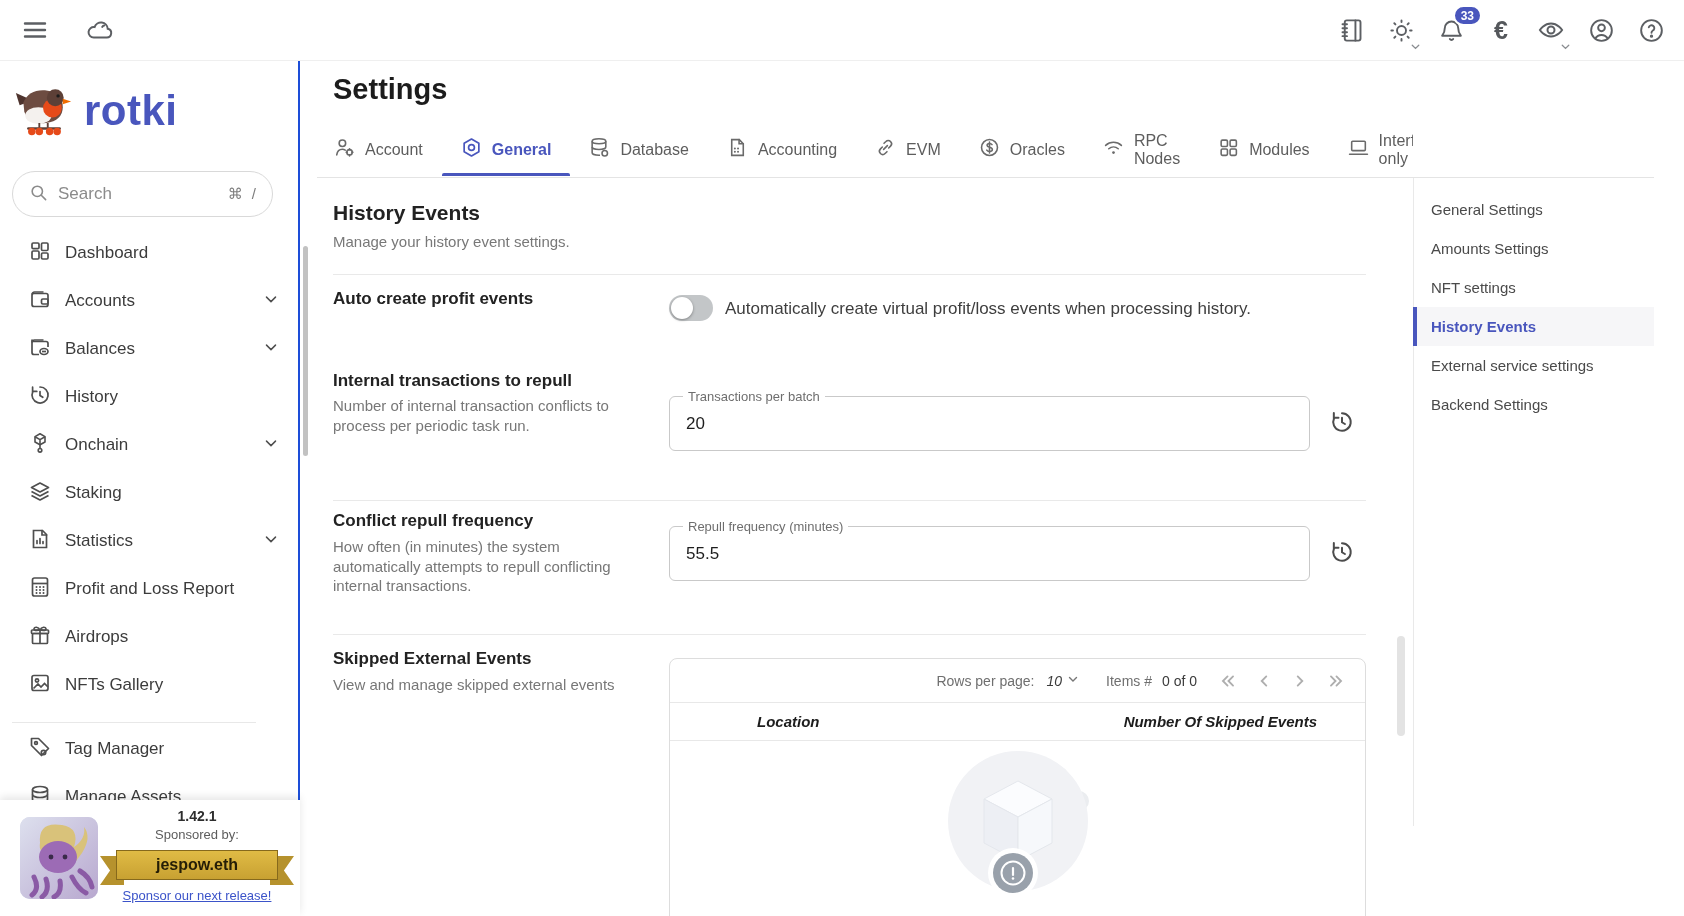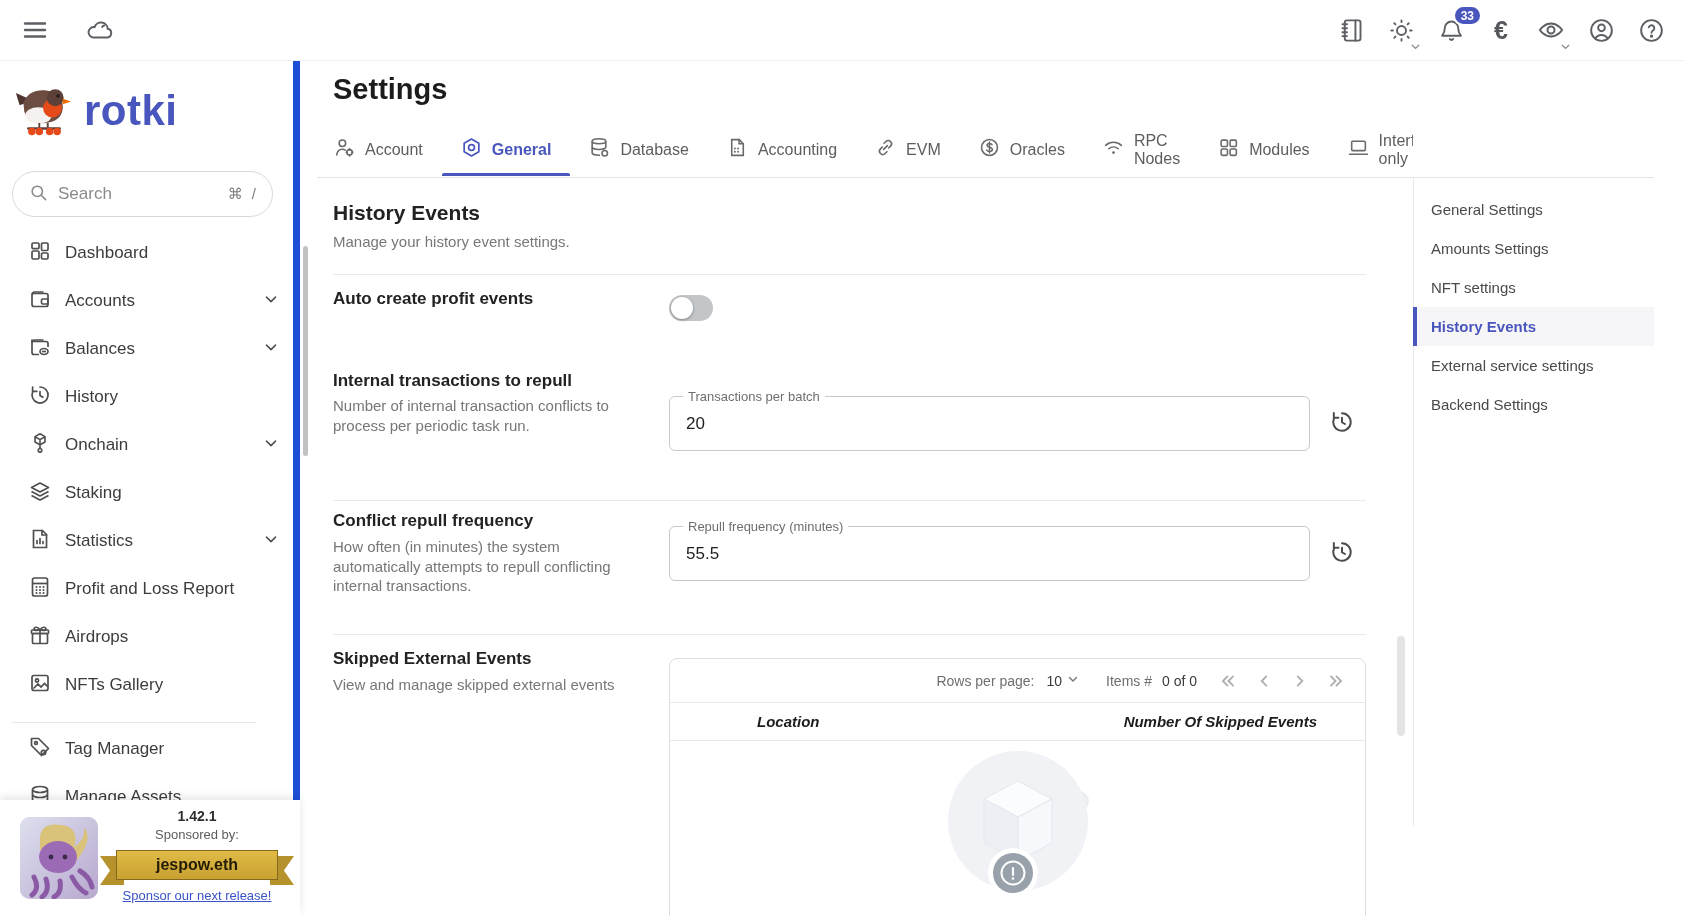--- a/index.html
+++ b/index.html
@@ -17,21 +17,21 @@
              background:none; border:none; cursor:pointer; color:#5c5f63; }
   .icon-btn svg{ display:block; }
   .mini-chevron{ position:absolute; right:-2px; bottom:-4px; color:#8a8d91; }
   .badge{ position:absolute; top:-6px; right:-12px; min-width:27px; height:21px; padding:0 6px;
           background:var(--accent); color:#fff; font-size:12px; font-weight:bold; border-radius:11px;
           display:flex; align-items:center; justify-content:center; border:2px solid #fff; }
   .euro{ font-size:25px; font-weight:bold; color:#55585c; }
 
   
   .sidebar{ position:absolute; left:0; top:61px; width:300px; height:855px; background:#fff;
-            border-right:7px solid #1d4ed8; z-index:20; }
+            border-right:2px solid #1d4ed8; z-index:20; }
   .logo-row{ position:absolute; left:14px; top:20px; display:flex; align-items:center; gap:10px; }
   .brand{ font-size:42px; font-weight:bold; color:var(--accent); letter-spacing:.5px; }
   .search-box{ position:absolute; left:12px; top:110px; width:261px; height:46px; border:1px solid #d9d9d9;
                border-radius:23px; display:flex; align-items:center; padding:0 16px; gap:10px; color:#8b8b8b; }
   .search-box input{ border:none; outline:none; flex:1; font-size:17px; font-family:inherit; color:#333; min-width:0; }
   .search-box input::placeholder{ color:#8b8b8b; }
   .kbd-hint{ font-size:15px; color:#7d7d7d; display:flex; gap:9px; }
   .side-nav{ position:absolute; left:0; top:168px; width:300px;text-align:right; }
   .side-nav2{ position:absolute; left:0; top:664px; width:300px; }
   .nav-item{ height:48px; display:flex; align-items:center; gap:13px; padding:0 20px 0 28px; cursor:pointer; color:#3c3c3c; }
@@ -85,21 +85,21 @@
   .field input{ width:100%; height:100%; border:none; outline:none; background:none; font-family:inherit;
                 font-size:17px; color:#1e1e1e; padding:0 16px; border-radius:6px; }
   .reset-btn{ position:absolute; left:1026px; width:30px; height:30px; background:none; border:none; cursor:pointer; color:#4c4c4c;
               display:flex; align-items:center; justify-content:center; }
 
   
   .card{ position:absolute; left:368px; top:597px; width:697px; height:300px; border:1px solid #ddd; border-radius:8px; background:#fff; }
   .card-controls{ height:44px; display:flex; align-items:center; justify-content:flex-end; gap:10px; padding:0 16px;
                   border-bottom:1px solid #e8e8e8; }
   .ctl-label{ font-size:14px; color:#6f6f6f; }
-  .rows-select{ display:flex; align-items:center; gap:4px; font-size:14px; color:#3b3b3b; cursor:pointer; padding:4px 2px; }
+  .rows-select{ display:flex; align-items:center; gap:4px; font-size:14px; color:#3b3b3b; cursor:pointer; padding:4px 2px;font-style:italic; }
   .rows-select svg{ color:#777; }
   .items-range{ font-size:14px; color:#3b3b3b; margin-right:8px; }
   .pg-btn{ width:26px; height:26px; background:none; border:none; color:#aeaeae; display:flex; align-items:center;
            justify-content:center; cursor:pointer; }
   .thead{ height:38px; display:flex; align-items:center; border-bottom:1px solid #e8e8e8; }
   .th{ font-size:15px; font-weight:bold; color:#1d1d1d;font-style:italic; }
   .th.loc{ margin-left:87px; }
   .th.cnt{ margin-left:auto; margin-right:48px; }
   .empty-wrap{ position:relative; height:218px; }
   .empty-art{ position:absolute; left:266px; top:0px; }
@@ -471,20 +471,21 @@
 
     <div class="sec-title">History Events</div>
     <div class="sec-sub">Manage your history event settings.</div>
 
     <div class="hdiv" style="top:213px"></div>
 
     <div class="row-label" style="top:228px">Auto create profit events</div>
     <button class="toggle" aria-checked="false">
         <span class="knob"></span>
       </button>
+    <div class="toggle-hint">Automatically create virtual profit/loss events when processing history.</div>
 
     <div class="row-label" style="top:310px">Internal transactions to repull</div>
     <div class="row-desc" style="top:335px">Number of internal transaction conflicts to process per periodic task run.</div>
     <div class="field" style="top:335px">
       <span class="flabel">Transactions per batch</span>
       <input type="text" value="20" style="">
     </div>
     <button class="reset-btn" style="top:347px">
       <span><svg width="28" height="28" viewBox="0 0 24 24" fill="none" stroke="currentColor" stroke-width="1.7" stroke-linecap="round">
             <path d="M12 4.5a7.5 7.5 0 1 1-6.8 4.3"></path>

